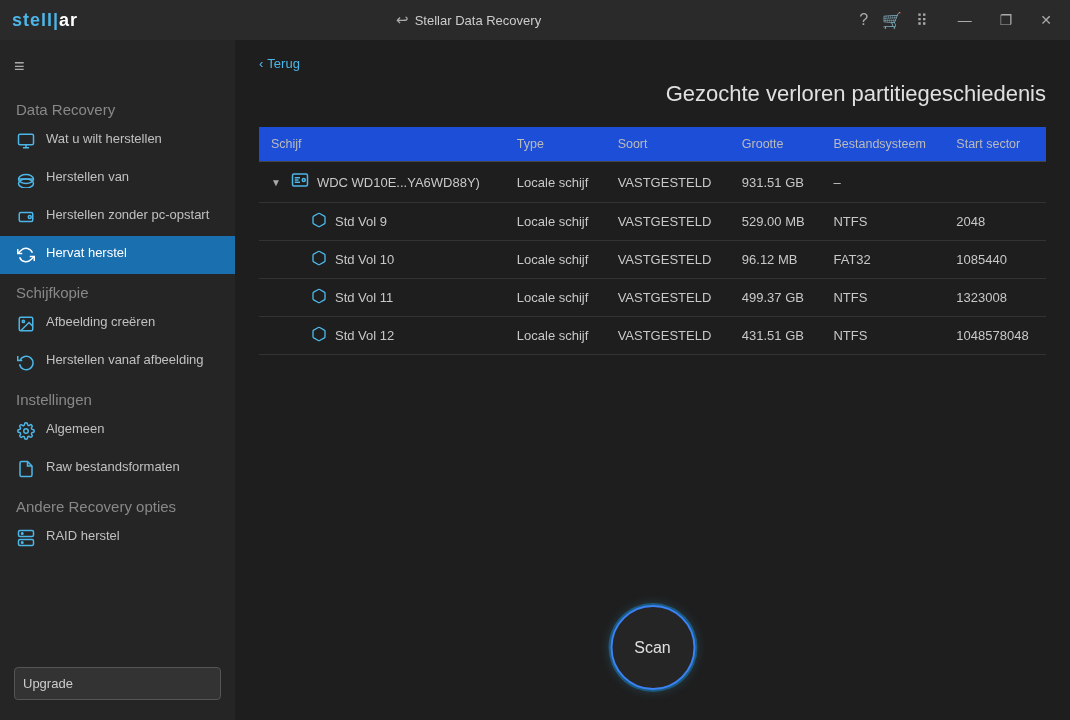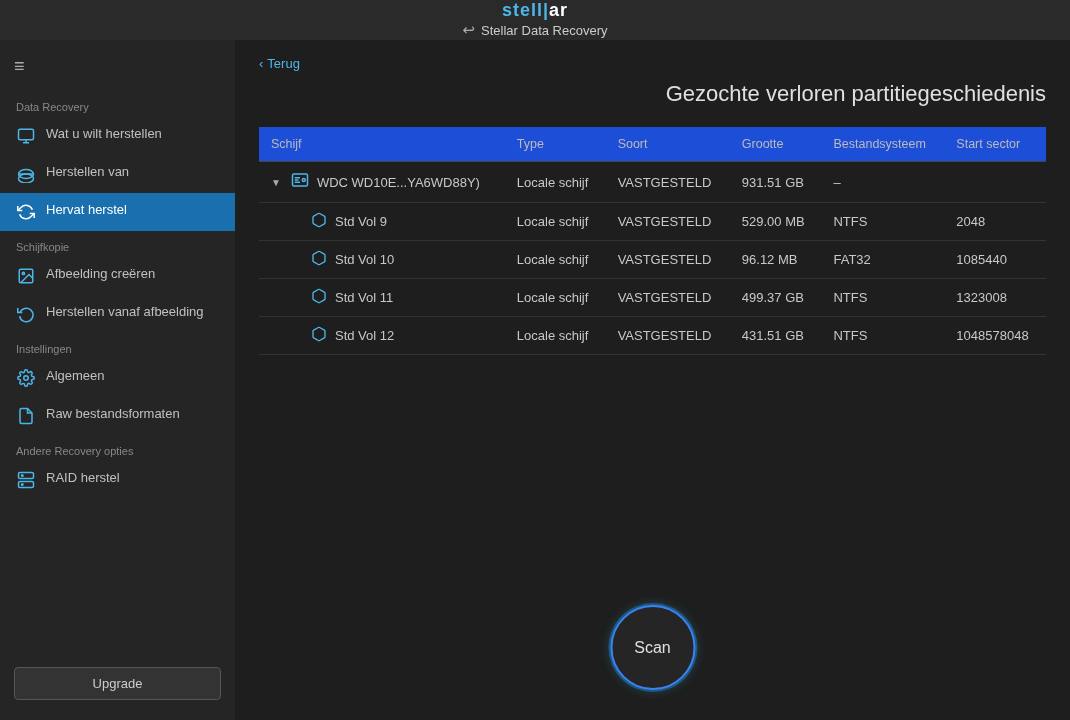--- a/index.html
+++ b/index.html
@@ -16,21 +16,20 @@
 
     
     .titlebar {
       display: flex;
       align-items: center;
       justify-content: space-between;
       background: #2a2a2a;
       height: 40px;
       padding: 0 12px;
       flex-shrink: 0;
-      flex-direction: column;
     }
     .titlebar-left {
       display: flex;
       align-items: center;
       gap: 8px;
     }
     .logo {
       font-size: 18px;
       font-weight: bold;
       color: #fff;
@@ -74,21 +73,21 @@
       flex-shrink: 0;
       padding: 10px 0;
     }
     .hamburger {
       padding: 6px 14px 14px;
       cursor: pointer;
       font-size: 18px;
       color: #aaa;
     }
     .sidebar-section-label {
-      font-size: 11px;
+      font-size: 15px;
       color: #888;
       padding: 10px 16px 4px;
       text-transform: none;
     }
     .sidebar-item {
       display: flex;
       align-items: flex-start;
       gap: 10px;
       padding: 9px 16px;
       font-size: 13px;
@@ -108,21 +107,21 @@
       align-items: center;
       justify-content: center;
     }
     .sidebar-spacer { flex: 1; }
     .upgrade-btn {
       margin: 10px 14px;
       background: #333;
       border: 1px solid #555;
       color: #ccc;
       padding: 8px;
-      text-align: center;
+      text-align: left;
       border-radius: 4px;
       cursor: pointer;
       font-size: 13px;
     }
 
     
     .content {
       flex: 1;
       padding: 16px 24px;
       overflow: auto;
@@ -272,20 +271,29 @@
       <div class="sidebar-icon">
         <svg width="18" height="18" viewBox="0 0 24 24" fill="none" stroke="#4db6e8" stroke-width="2">
           <ellipse cx="12" cy="12" rx="10" ry="6"></ellipse>
             <line x1="2" y1="12" x2="22" y2="12"></line>
             <ellipse cx="12" cy="18" rx="10" ry="6"></ellipse>
         </svg>
       </div>
       <span>Herstellen van</span>
     </div>
 
+    <div class="sidebar-item">
+      <div class="sidebar-icon">
+        <svg width="18" height="18" viewBox="0 0 24 24" fill="none" stroke="#4db6e8" stroke-width="2">
+          <rect x="3" y="6" width="18" height="12" rx="2"></rect>
+            <circle cx="17" cy="12" r="2"></circle>
+        </svg>
+      </div>
+      <span>Herstellen zonder pc-opstart</span>
+    </div>
 
     <div class="sidebar-item active">
       <div class="sidebar-icon">
         <svg width="18" height="18" viewBox="0 0 24 24" fill="none" stroke="#fff" stroke-width="2">
           <path d="M1 4v6h6"></path>
             <path d="M23 20v-6h-6"></path>
             <path d="M20.49 9A9 9 0 0 0 5.64 5.64L1 10m22 4l-4.64 4.36A9 9 0 0 1 3.51 15"></path>
         </svg>
       </div>
       <span>Hervat herstel</span>

